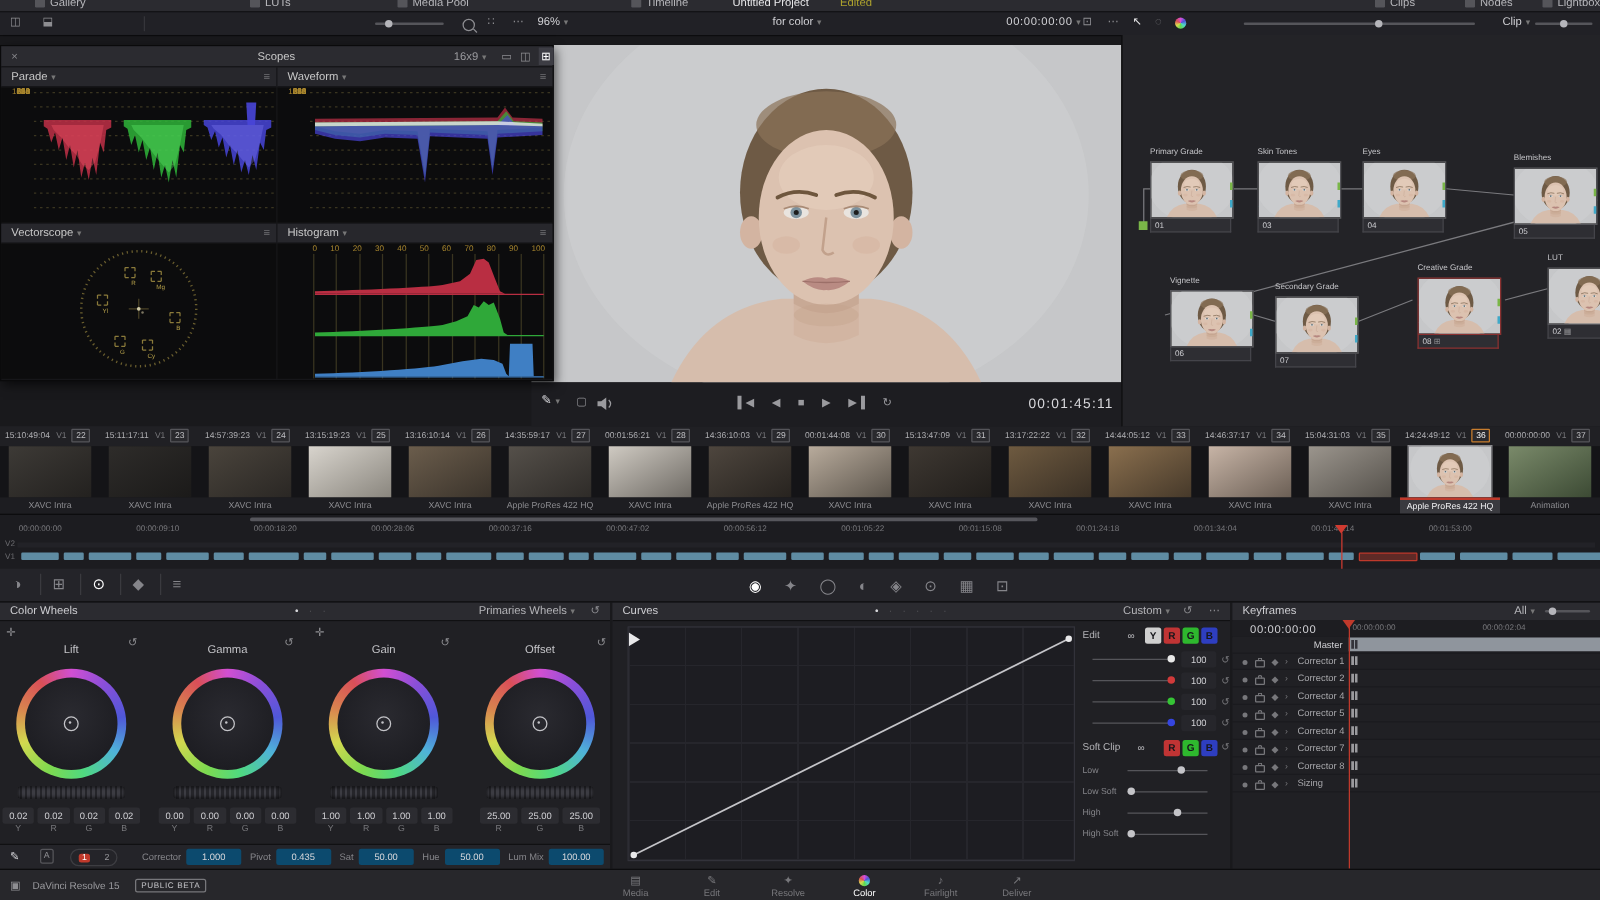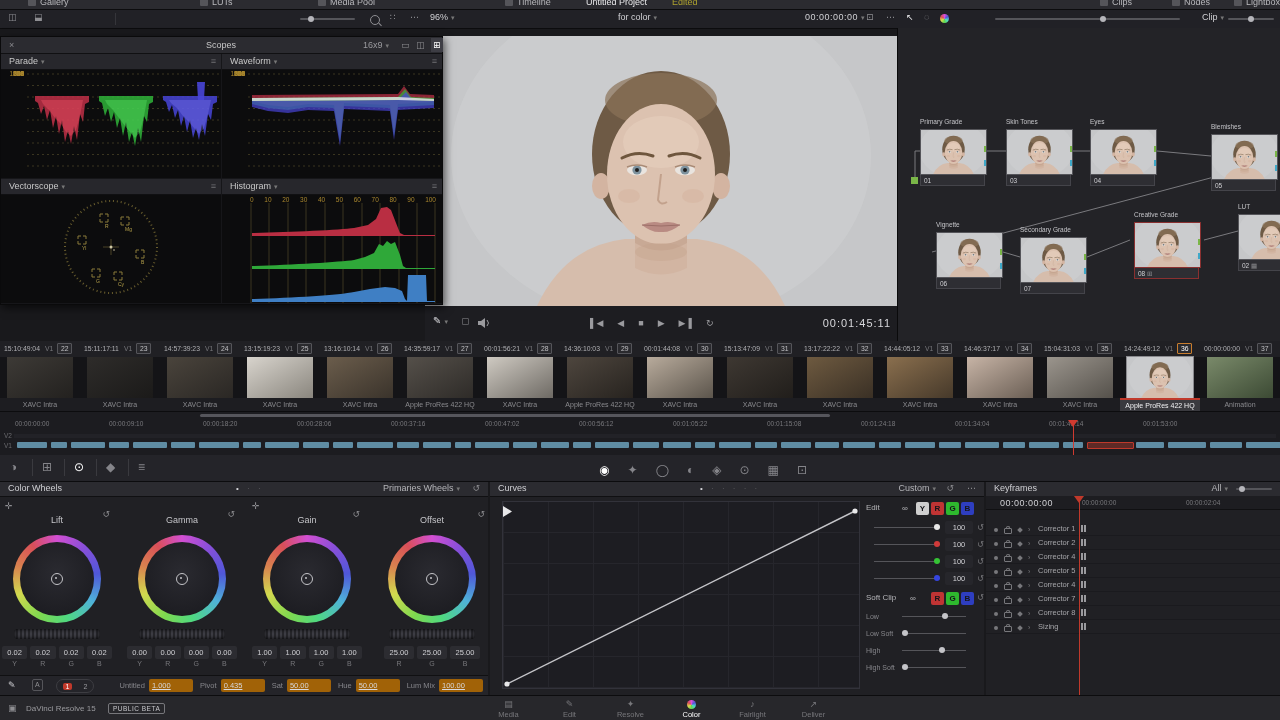--- a/index.html
+++ b/index.html
@@ -98,21 +98,21 @@
     background:repeating-linear-gradient(90deg,#3d3d44 0 2px,#26262b 2px 4px);box-shadow:inset 0 0 4px #000;}
   .vrow{display:flex;justify-content:center;gap:3px;margin-top:7px;}
   .vbox{width:26px;height:13px;background:#2c2c31;border-radius:2px;font-size:7.5px;line-height:13px;color:#d0d0d4;text-align:center;}
   .lrow{display:flex;justify-content:center;gap:3px;margin-top:1px;font-size:7px;color:#77777b;}
   .lrow span{width:26px;text-align:center;}
   #wbottom{position:absolute;left:0;bottom:0;width:100%;height:19px;background:#242429;border-top:1px solid #101012;font-size:7.5px;}
   .pagepill{position:absolute;left:56px;top:3px;width:36px;height:12px;border:1px solid #3d3d42;border-radius:7px;display:flex;align-items:center;justify-content:space-around;font-size:7px;color:#9a9a9e;}
   .pagepill .on{background:#c0392b;color:#fff;border-radius:2px;padding:0 3px;}
   #adjrow{position:absolute;right:5px;top:3px;display:flex;gap:7px;align-items:center;}
   #adjrow .al{color:#85858a;}
-  #adjrow .av{background:#a16207;border-radius:2px;min-width:38px;text-align:left;color:#d8d8dc;padding:1px 3px;line-height:11px;text-decoration:underline;}
+  #adjrow .av{background:#0c4a6e;border-radius:2px;min-width:38px;text-align:center;color:#d8d8dc;padding:1px 3px;line-height:11px;}
   
   #curvegraph{position:absolute;left:12px;top:20px;width:356px;height:186px;background:#1d1d22;border:1px solid #32323a;
     background-image:repeating-linear-gradient(90deg,#26262c 0 1px,transparent 1px 45px),repeating-linear-gradient(0deg,#26262c 0 1px,transparent 1px 31px);}
   .crt-lbl{position:absolute;font-size:8px;color:#b4b4b8;}
   .chbtn{position:absolute;width:13px;height:13px;border-radius:2px;font-size:8px;line-height:13px;text-align:center;color:#16161a;font-weight:bold;}
   .ctrack{position:absolute;height:1px;background:#55555a;}
   .cknob{position:absolute;width:6px;height:6px;border-radius:50%;top:-3px;}
   .c100{position:absolute;width:28px;height:13px;background:#26262b;border-radius:2px;font-size:7.5px;line-height:13px;text-align:center;color:#d0d0d4;}
   .screset{position:absolute;font-size:8px;color:#77777b;}
   .sclabel{position:absolute;font-size:7px;color:#85858a;}
@@ -849,21 +849,21 @@
     <div id="wbottom">
       <span class="abs" style="left:8px;top:4px;color:#d0d0d4;font-size:9px">✎</span>
       <span class="abs icon" style="left:32px;top:3px;border:1px solid #55555a;border-radius:2px;padding:0 2px;font-size:7px;line-height:10px">A</span>
       <span class="pagepill">
         <span class="on">1</span>
         <span>2</span>
       </span>
       <span id="adjrow">
 
           <span style="display:flex;gap:4px;align-items:center">
-            <span class="al">Untitled</span>
+            <span class="al">Corrector</span>
             <span class="av">1.000</span>
           </span>
 
           <span style="display:flex;gap:4px;align-items:center">
             <span class="al">Pivot</span>
             <span class="av">0.435</span>
           </span>
 
           <span style="display:flex;gap:4px;align-items:center">
             <span class="al">Sat</span>
@@ -960,20 +960,25 @@
         </span>
     </div>
     <div class="abs" style="left:0;top:15px;width:100%;height:13px;background:#1d1d21;border-bottom:1px solid #101012"></div>
     <span class="tcbig" style="top:17px">00:00:00:00</span>
     <div>
 
     <span class="abs" style="top: 18px; font-size: 6.5px; color: rgb(120, 120, 124); left: 96px;">00:00:00:00</span>
         <span class="abs" style="top: 18px; font-size: 6.5px; color: rgb(120, 120, 124); left: 200px;">00:00:02:04</span>
       </div>
 
+    <div class="kfrow" style="top:28px;background:#202024">
+      <span class="klabel" style="left:0;width:88px;text-align:right;color:#d0d0d4">Master</span>
+      <span class="abs" style="left:93px;top:1px;right:0;height:11px;background:#8f959d"></span>
+      <span class="kmarks" style="background:linear-gradient(90deg,#33333a 0 2px,transparent 2px 3px,#33333a 3px 5px)"></span>
+    </div>
     <div class="abs" style="left:0;top:41px;width:100%">
 
         <div class="kfrow" style="position:relative">
           <span class="kficons">
             <span class="kdot"></span>
             <span class="klock"></span>
             <span class="kdia"></span>
             <span class="kchev">›</span>
           </span>
           <span class="klabel">Corrector 1</span>

